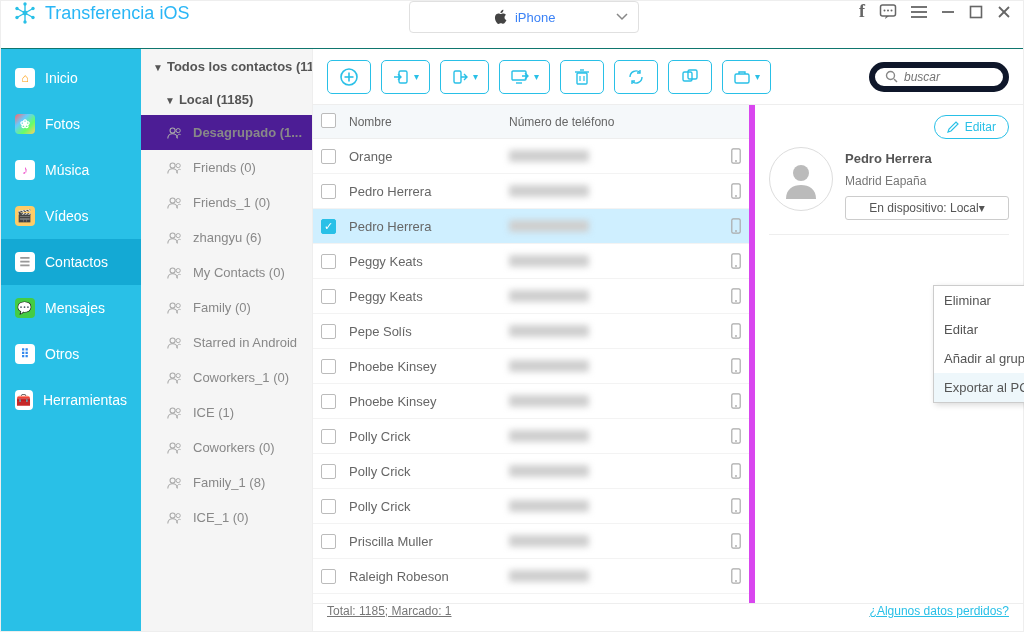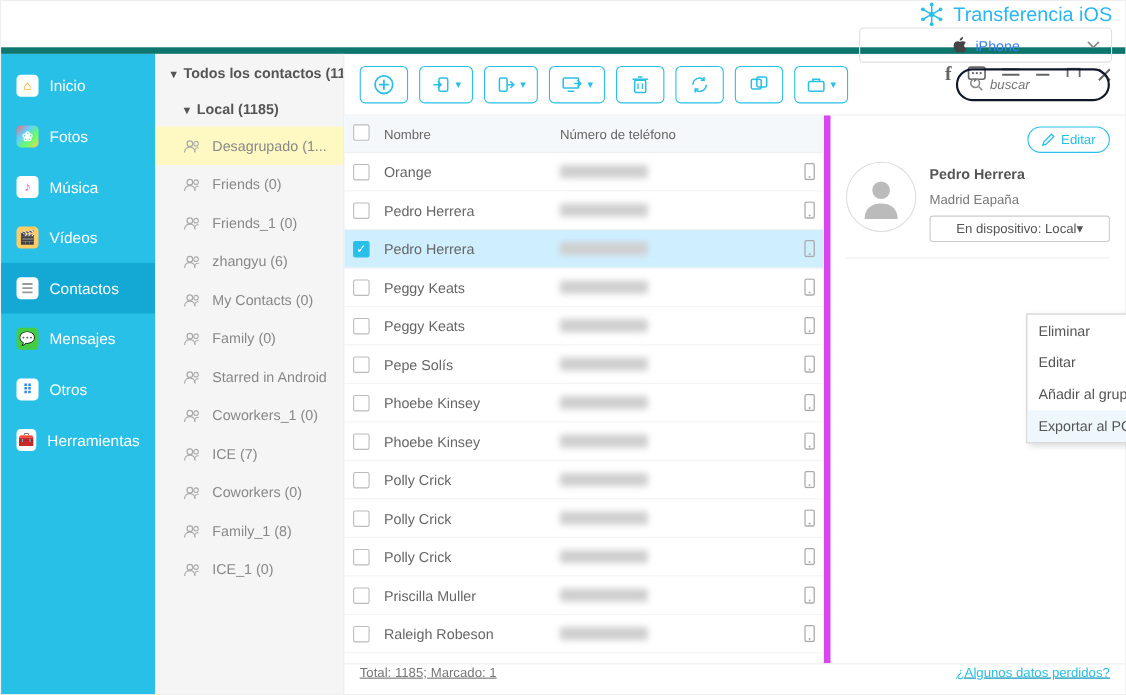--- a/index.html
+++ b/index.html
@@ -1,20 +1,20 @@
 <!DOCTYPE html>
 <html><head>
 <meta charset="utf-8">
 <style>
 * { margin: 0; padding: 0; box-sizing: border-box; font-family: -apple-system, "Segoe UI", Arial, sans-serif; }
 body { width: 1024px; height: 632px; overflow: hidden; background: #fff; font-size: 13px; color: #666; }
 .app { display: flex; flex-direction: column; width: 100%; height: 100%; border: 1px solid #eee; }
 
 
-.titlebar { height: 48px; display: flex; align-items: flex-end; border-bottom: 6px solid #0f766e; padding: 0 12px; flex-direction: column; }
+.titlebar { height: 48px; display: flex; align-items: flex-start; border-bottom: 1px solid #0f766e; padding: 0 12px; }
 .logo { color: #29b6f6; font-size: 18px; display: flex; align-items: center; gap: 8px; }
 .logo-ico { width: 24px; height: 24px; position: relative; display: inline-flex; align-items: center; justify-content: center; }
 .device-sel { flex: 1; display: flex; justify-content: center; }
 .device-box { width: 230px; height: 32px; border: 1px solid #e0e0e0; border-radius: 4px; display: flex; align-items: center; justify-content: center; gap: 8px; color: #3b82f6; position: relative; cursor: pointer; }
 .chev { position: absolute; right: 10px; }
 .wincontrols { display: flex; align-items: center; gap: 14px; color: #666; }
 .wincontrols span, .wincontrols svg { cursor: pointer; }
 
 
 .main { flex: 1; display: flex; min-height: 0; }
@@ -24,30 +24,30 @@
 .nav-item { display: flex; align-items: center; gap: 10px; padding: 13px 14px; font-size: 14px; cursor: pointer; }
 .nav-item.active { background: #14a9d4; }
 .nav-ico { width: 20px; height: 20px; border-radius: 4px; display: flex; align-items: center; justify-content: center; font-size: 12px; font-weight: bold; }
 
 
 .groups { width: 172px; background: #f5f5f5; border-right: 1px solid #eee; overflow: hidden; }
 .groups-hdr { padding: 10px 8px 10px 12px; font-weight: bold; color: #555; background: #f5f5f5; white-space: nowrap; }
 .tri { display: inline-block; margin-right: 4px; font-size: 10px; color: #555; }
 .grp-sub { padding: 8px 8px 8px 24px; font-weight: bold; color: #555; }
 .grp-item { display: flex; align-items: center; gap: 8px; padding: 10px 8px 10px 26px; color: #888; white-space: nowrap; overflow: hidden; cursor: pointer; }
-.grp-item.selected { background: #fef9c3; }
+.grp-item.selected { background: #4c1d95; font-weight: bold; }
 .grp-ico { width: 18px; color: #aaa; flex-shrink: 0; }
 
 
 .content { flex: 1; display: flex; flex-direction: column; min-width: 0; position: relative; }
 .toolbar { height: 56px; display: flex; align-items: center; gap: 10px; padding: 0 14px; border-bottom: 1px solid #eee; }
 .tbtn { height: 34px; min-width: 44px; padding: 0 10px; border: 1px solid #29c0e7; border-radius: 5px; display: flex; align-items: center; justify-content: center; color: #29c0e7; gap: 4px; cursor: pointer; background: #fff; }
 .tbtn .sm-chev { font-size: 10px; }
 .spacer { flex: 1; }
-.search { width: 140px; height: 30px; border: 2px solid #0f172a; border-radius: 15px; display: flex; align-items: center; padding: 0 10px; color: #aaa; gap: 6px; }
+.search { width: 140px; height: 30px; border: 6px solid #0f172a; border-radius: 15px; display: flex; align-items: center; padding: 0 10px; color: #aaa; gap: 6px; }
 .search input { border: none; outline: none; width: 100%; font-size: 12px; font-style: italic; color: #888; }
 
 .cols { flex: 1; display: flex; min-height: 0; }
 
 
 .contacts { flex: 1; display: flex; flex-direction: column; border-right: 6px solid #d946ef; min-width: 0; }
 .chdr { display: flex; align-items: center; height: 34px; background: #f5f8fa; border-bottom: 1px solid #eee; font-size: 12px; color: #666; padding-left: 8px; }
 .chdr .cb { width: 28px; }
 .chdr .nm { width: 160px; }
 .chdr .ph { flex: 1; }
@@ -295,21 +295,21 @@
           </div>
           <div class="grp-item">
             <span class="grp-ico">
               <svg width="16" height="14" viewBox="0 0 20 16">
                 <circle cx="7" cy="5" r="3.2" fill="none" stroke="#aaa" stroke-width="1.4"></circle>
                 <path d="M1 15c0-4 3-6 6-6s6 2 6 6" fill="none" stroke="#aaa" stroke-width="1.4"></path>
                 <circle cx="14" cy="5" r="2.6" fill="none" stroke="#aaa" stroke-width="1.2"></circle>
                 <path d="M12 14c1-4 3-5 5-4" fill="none" stroke="#aaa" stroke-width="1.2"></path>
               </svg>
             </span>
-            <span>ICE  (7)</span>
+            <span>ICE  (1)</span>
           </div>
           <div class="grp-item">
             <span class="grp-ico">
               <svg width="16" height="14" viewBox="0 0 20 16">
                 <circle cx="7" cy="5" r="3.2" fill="none" stroke="#aaa" stroke-width="1.4"></circle>
                 <path d="M1 15c0-4 3-6 6-6s6 2 6 6" fill="none" stroke="#aaa" stroke-width="1.4"></path>
                 <circle cx="14" cy="5" r="2.6" fill="none" stroke="#aaa" stroke-width="1.2"></circle>
                 <path d="M12 14c1-4 3-5 5-4" fill="none" stroke="#aaa" stroke-width="1.2"></path>
               </svg>
             </span>

